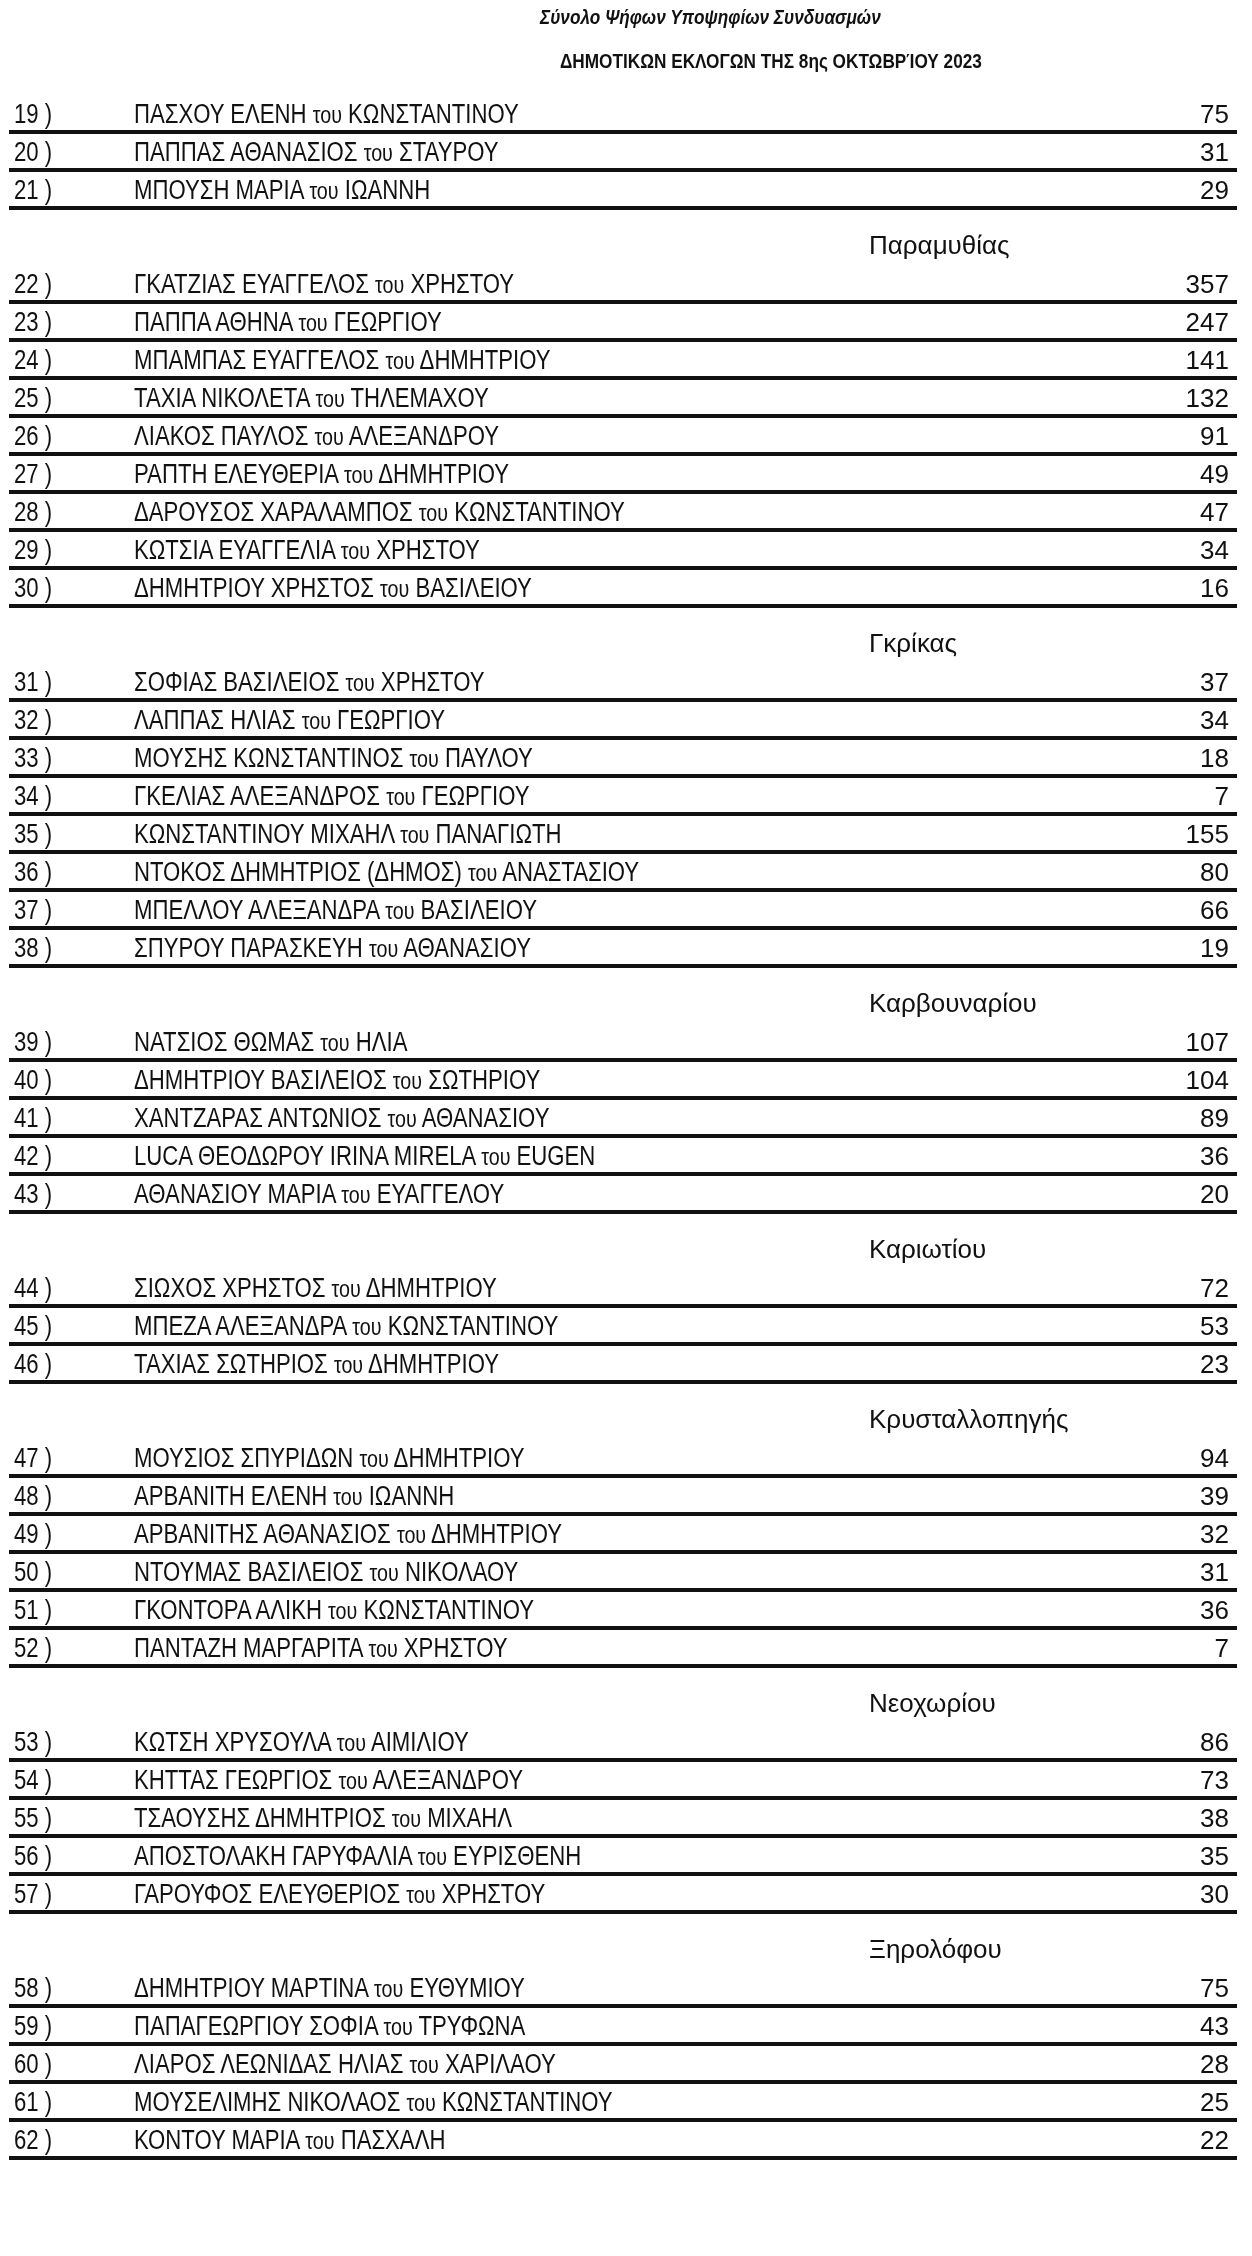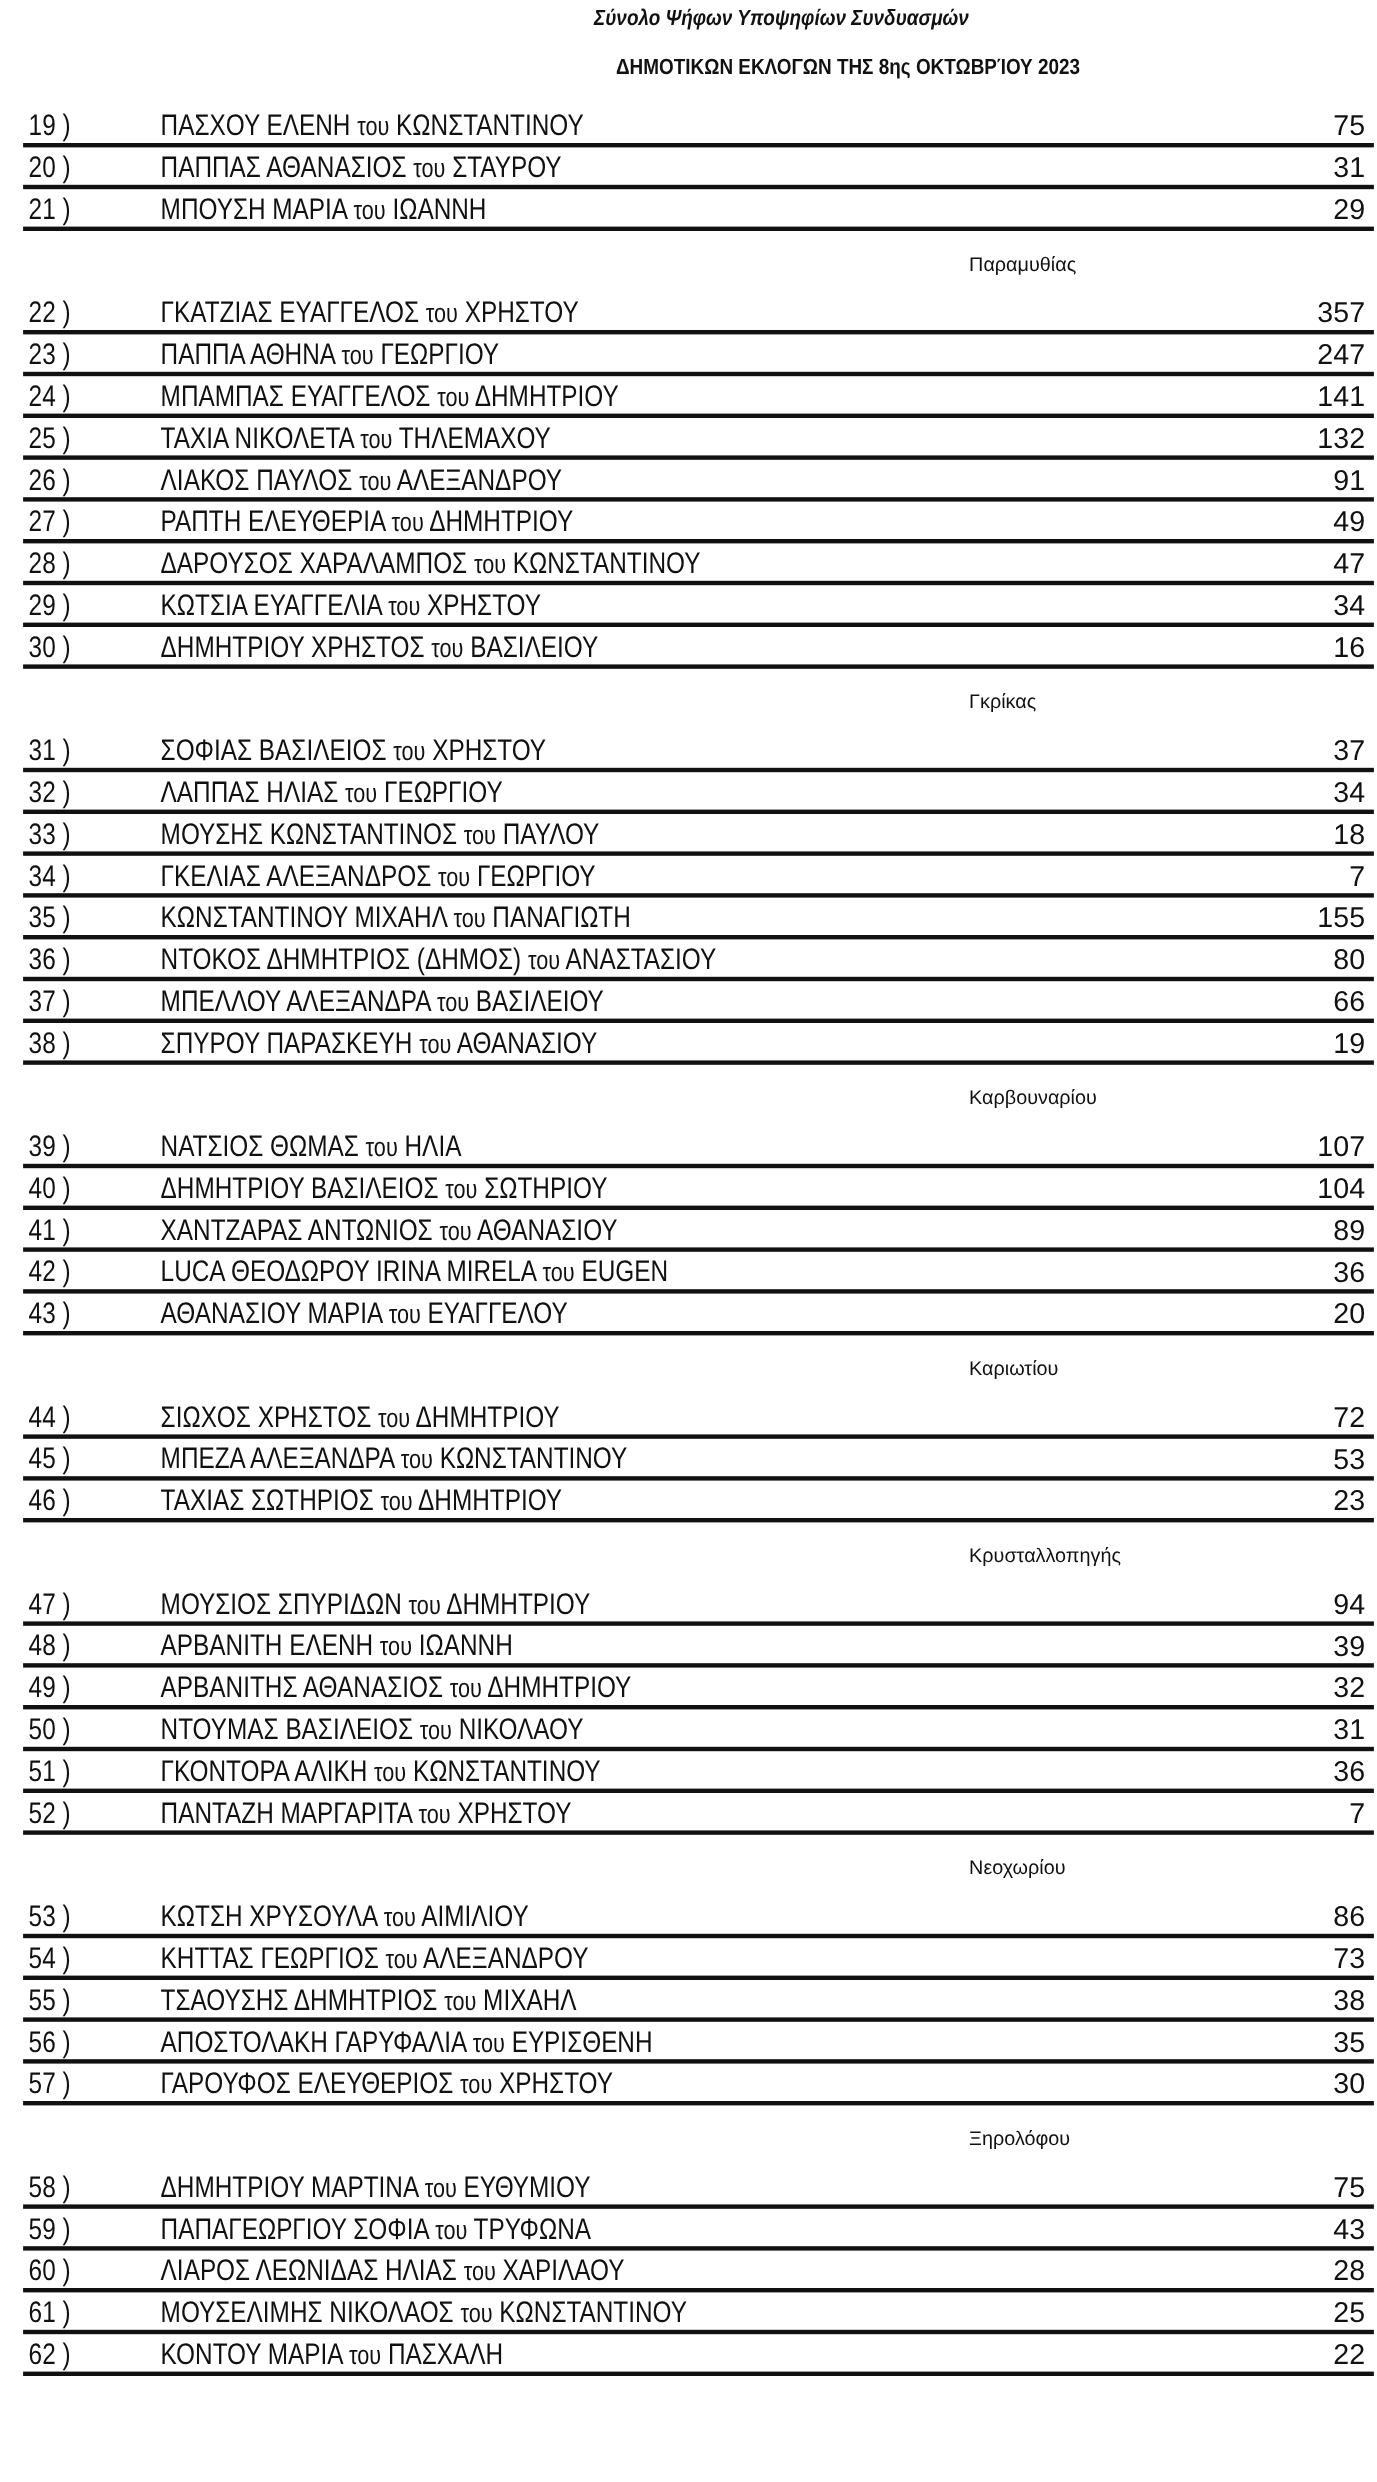--- a/index.html
+++ b/index.html
@@ -5,24 +5,24 @@
   html, body { margin: 0; padding: 0; background: #ffffff; }
   body { width: 1252px; height: 2256px; position: relative; overflow: hidden; color: #111; }
   .title {
     position: absolute; left: 0; width: 1252px; text-align: center;
     font-family: "Liberation Sans", sans-serif; font-weight: bold; font-style: italic;
     font-size: 20px; text-decoration: underline; text-decoration-thickness: 3px;
   }
   .title.l1 { top: 6px; left: 540px; width: 520px; text-align: left; }
   .title.l2 { top: 50px; left: 445px; width: 720px; text-align: center; font-style: normal; }
   .title span { display: inline-block; transform: scaleX(0.86); transform-origin: left center; white-space: nowrap; }
-  .list { position: absolute; left: 16px; top: 96px; width: 1108px; }
+  .list { position: absolute; left: 4px; top: 96px; width: 1108px; }
   .section-header {
     height: 56px; position: relative;
-    font-family: "Liberation Sans", sans-serif; font-size: 18px;
+    font-family: "Liberation Sans", sans-serif; font-size: 26px;
   }
   .section-header span { position: absolute; left: 865px; top: 20px; }
   .row {
     height: 38px; position: relative;
     border-bottom: 4px solid #111; box-sizing: border-box;
     width: 1228px; margin-left: 5px;
     font-family: "Liberation Sans", sans-serif; font-size: 27px;
   }
   .row .num { position: absolute; left: 5px; top: 3px; display: inline-block; transform: scaleX(0.82); transform-origin: left center; white-space: nowrap; }
   .row .name { position: absolute; left: 125px; top: 3px; display: inline-block; transform: scaleX(0.82); transform-origin: left center; white-space: nowrap; }

